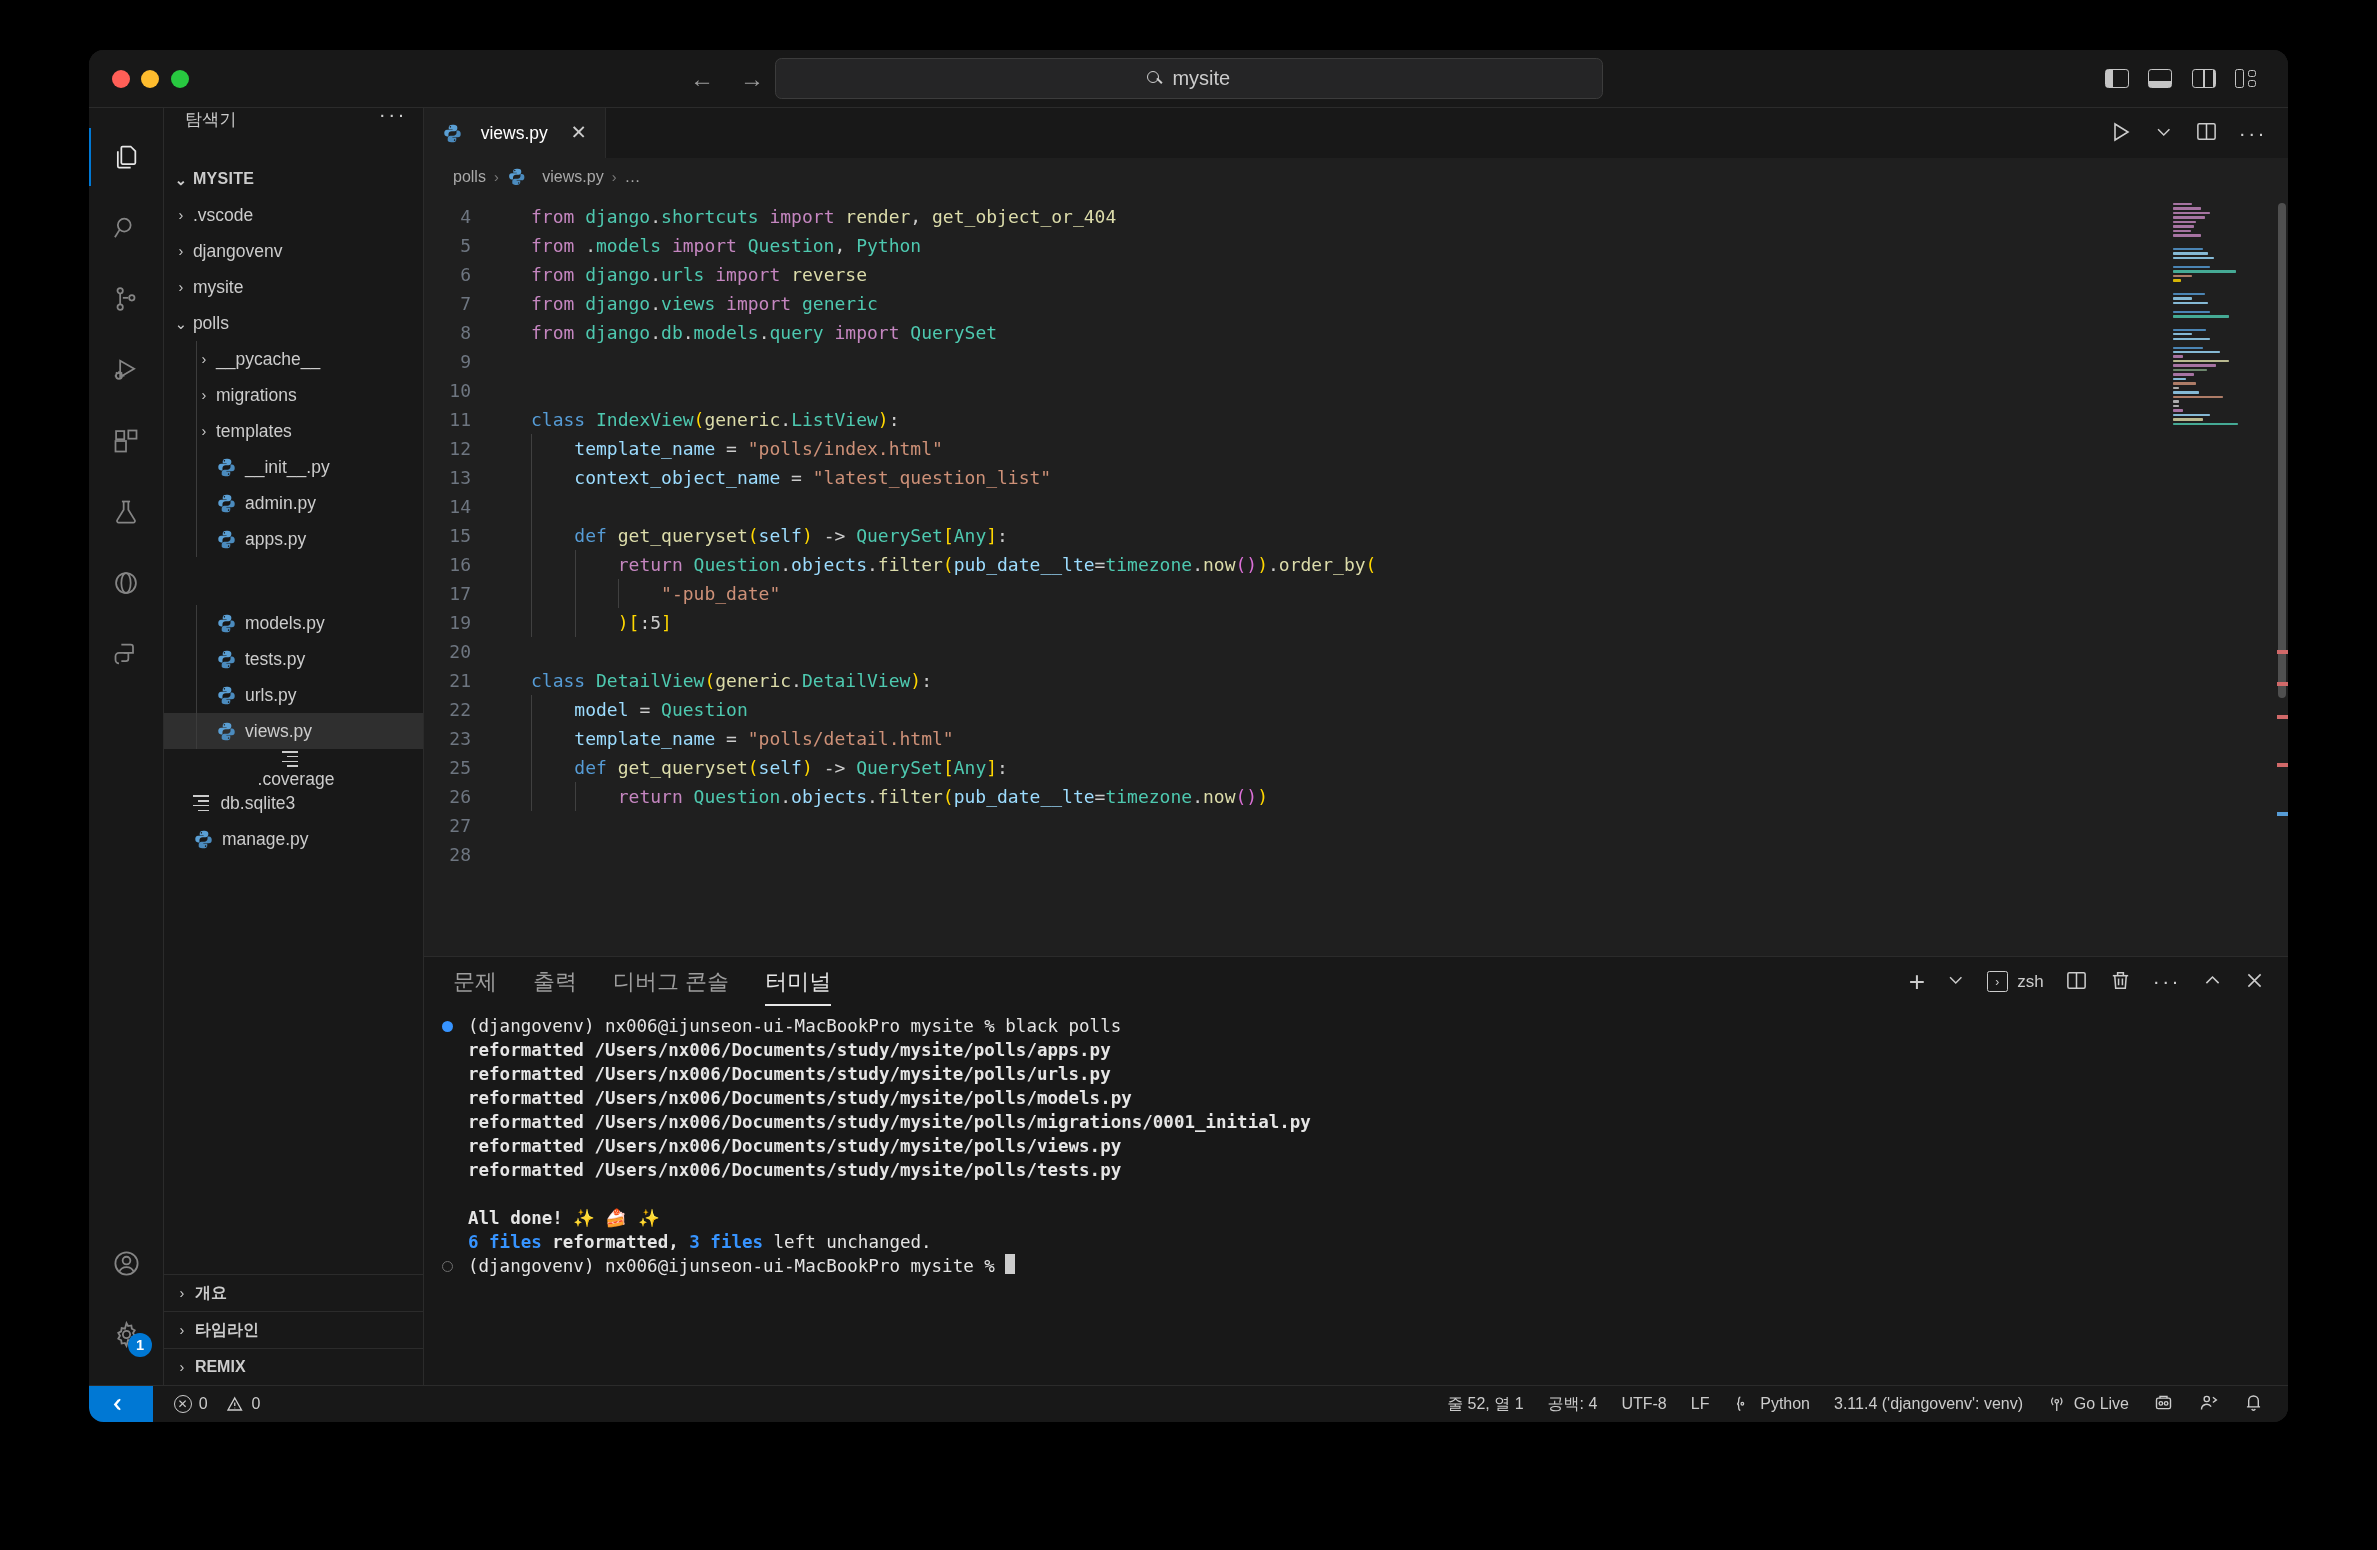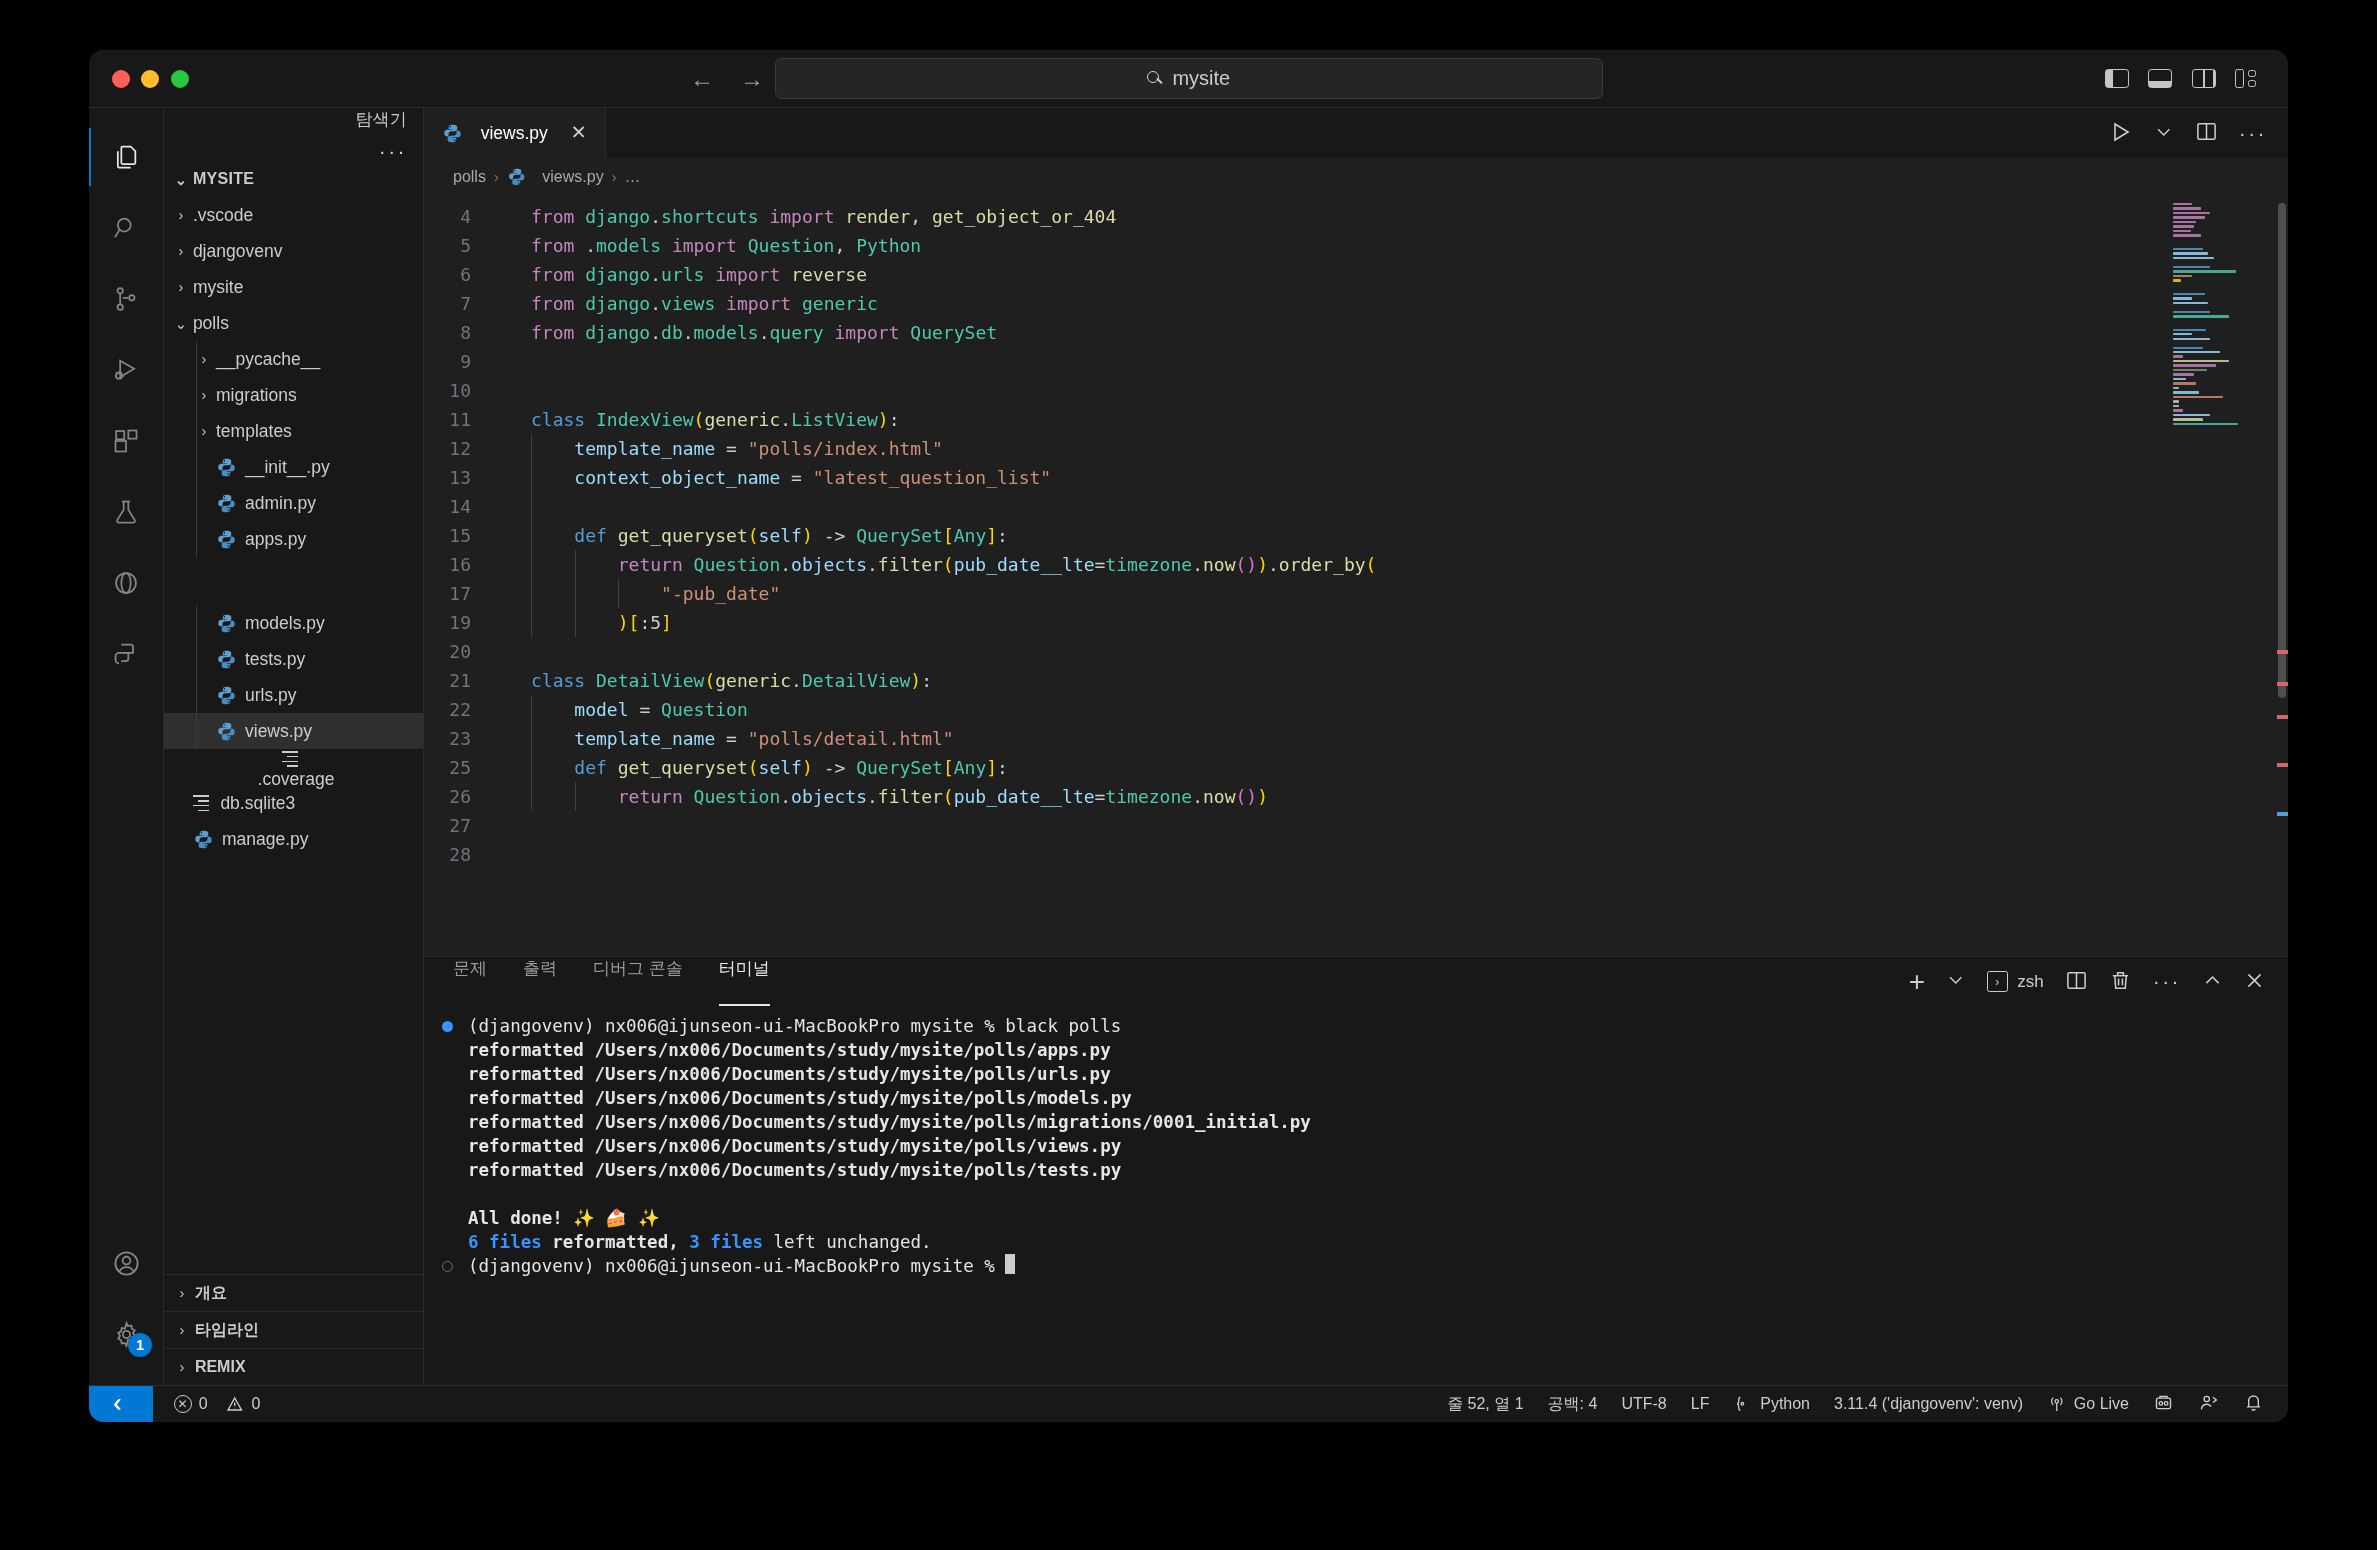--- a/index.html
+++ b/index.html
@@ -111,22 +111,22 @@
   }
 
   
   .sidebar {
     width: 260px; min-width: 260px;
     background: #181818;
     display: flex; flex-direction: column;
     border-right: 0.8px solid #2b2b2b;
   }
   .sb-header {
-    height: 50px; display: flex; align-items: flex-end;
-    padding: 0 16px 0 21px; justify-content: space-between; flex-direction: column;
+    height: 50px; display: flex; align-items: flex-start;
+    padding: 0 16px 0 21px; justify-content: space-between;
   }
   .sb-title { color: #cccccc; font-size: 17px; letter-spacing: 0.2px; }
   .ellipsis { color: #cccccc; font-size: 21px; letter-spacing: 2.4px; line-height: 0.6; }
 
   .tree { flex: 1; overflow: hidden; padding-top: 3.2px; }
   .row {
     height: 36px; display: flex; align-items: center;
     color: #cccccc; font-size: 17.5px; white-space: nowrap;
     position: relative;
   }
@@ -243,23 +243,23 @@
     background: #181818;
     display: flex; flex-direction: column;
     border-top: 0.8px solid #2b2b2b;
   }
   .panel-head {
     height: 49px; min-height: 49px;
     display: flex; align-items: center;
     position: relative; padding-left: 29px;
   }
   .ptab {
-    color: #9d9d9d; font-size: 17px;
+    color: #9d9d9d; font-size: 22px;
     margin-right: 36px; height: 49px;
-    display: flex; align-items: flex-start;
+    display: flex; align-items: center;
     position: relative;
   }
   .ptab.active { color: #e7e7e7; }
   .ptab.active::after {
     content:''; position:absolute; left:0; right:0; bottom: 0; height: 1.6px; background: #e7e7e7;
   }
   .panel-actions {
     position: absolute; right: 23px; top: 0; bottom: 0;
     display: flex; align-items: center; gap: 21px; color: #cccccc;
   }

